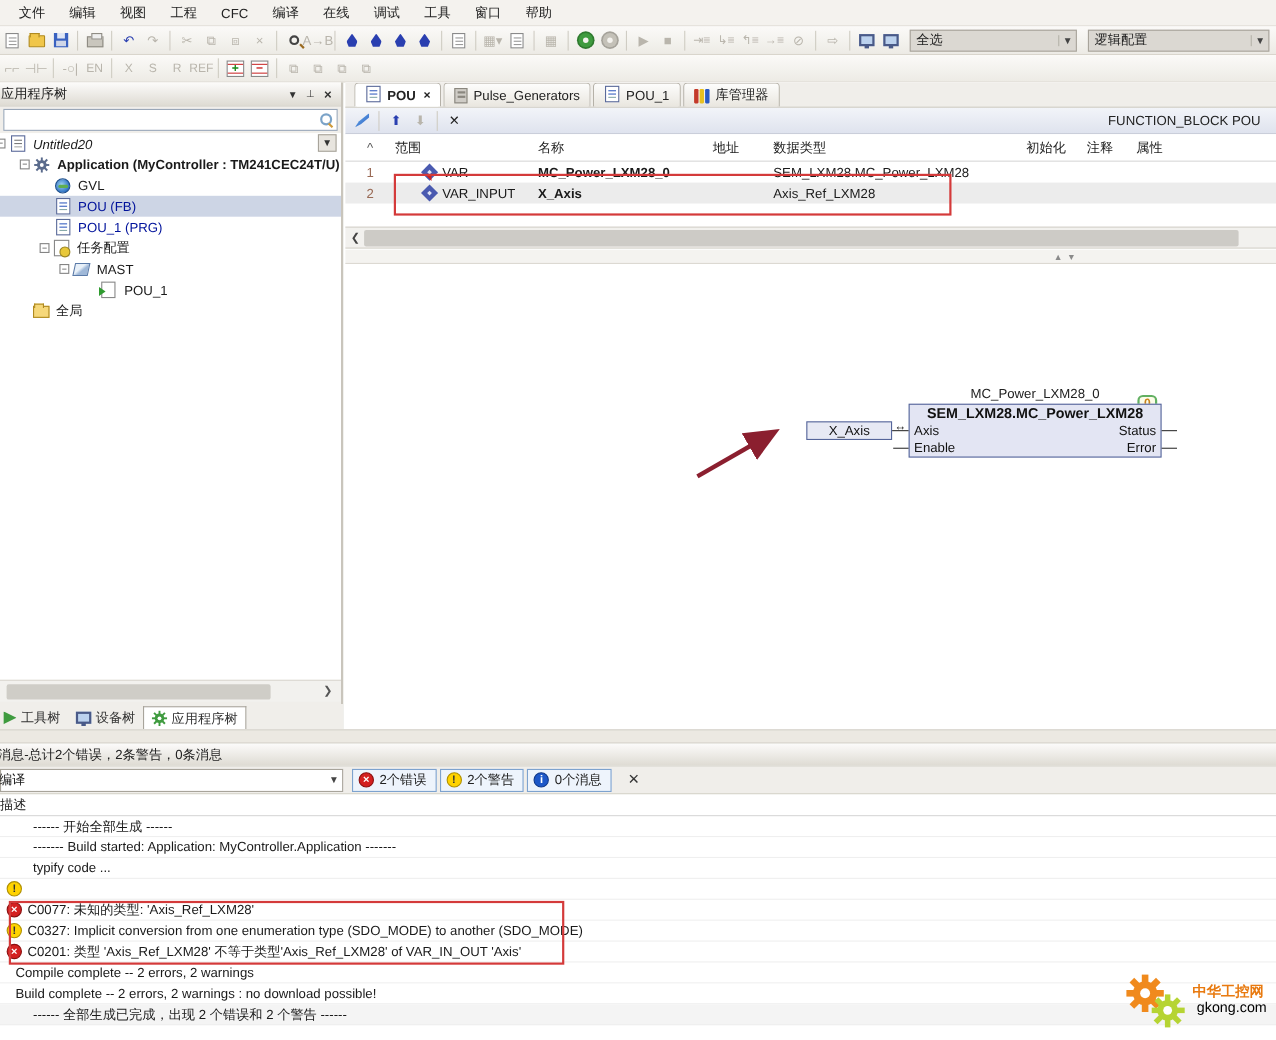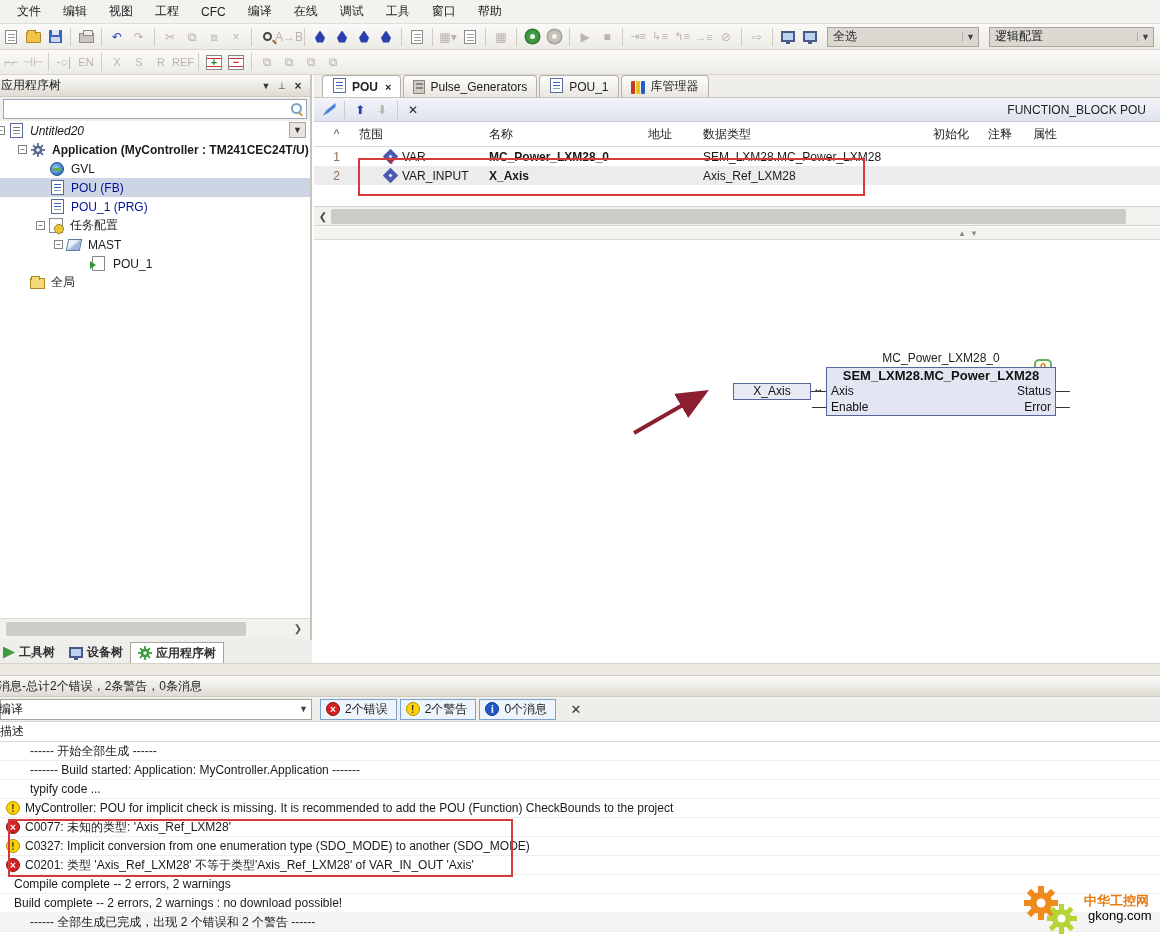--- a/index.html
+++ b/index.html
@@ -73,21 +73,21 @@
   .ic-folder { width:15px; height:11px; background:#f6d87a; border:1px solid #b08a20; margin-top:3px; }
   .ic-folder::before { content:""; position:absolute; left:0; top:-3px; width:7px; height:3px; background:#f6d87a; border:1px solid #b08a20; border-bottom:none; }
   .ic-task { width:14px; height:15px; border:1px solid #888; background:#fff; }
   .ic-task::after { content:""; position:absolute; right:-2px; bottom:-2px; width:8px; height:8px; border-radius:50%; background:#e8c83a; border:1px solid #9a8420; }
   .ic-mast { width:14px; height:12px; margin-top:2px; background:linear-gradient(135deg,#e8f0f8 40%,#9fb8d8 60%); border:1px solid #5a7aa8; transform:skewX(-12deg); }
   .ic-poucall { width:13px; height:15px; border:1px solid #888; background:#fff; }
   .ic-poucall::after { content:""; position:absolute; left:-3px; top:4px; width:0; height:0; border-left:6px solid #2f9b2f; border-top:4px solid transparent; border-bottom:4px solid transparent; }
   .hscroll { position:absolute; left:0; top:543px; width:310px; height:20px; background:#f2f1ee; border-top:1px solid #dcd9d2; }
   .hthumb { position:absolute; left:6px; top:3px; width:240px; height:14px; background:#cfcdc7; border-radius:2px; }
   .harr { position:absolute; right:4px; top:3px; width:16px; height:14px; color:#555; font-size:10px; text-align:center; line-height:14px; }
-  .ptabs { position:absolute; left:0; top:565px; width:312px; height:23px; display:flex; align-items:flex-end; background:#f0eeea;font-weight:bold; }
+  .ptabs { position:absolute; left:0; top:565px; width:312px; height:23px; display:flex; align-items:flex-end; background:#f0eeea; }
   .ptab { height:21px; display:flex; align-items:center; padding:0 7px; color:#333; white-space:nowrap; }
   .ptab.on { background:#fff; border:1px solid #a8a49b; border-bottom:none; }
   .ptab .ti { margin-right:4px; }
   .ic-mon { width:14px; height:11px; border:2px solid #4a5a88; background:#bcd2ee; position:relative; display:inline-block; }
   .ic-mon::after { content:""; position:absolute; left:3px; bottom:-4px; width:4px; height:3px; background:#4a5a88; }
   .ic-tool { width:12px; height:12px; background:#3f9b3f; clip-path:polygon(0 0,100% 50%,0 100%); display:inline-block; margin-left:-4px; }
 
   
   .right-area { position:absolute; left:314px; top:75px; width:846px; height:588px; background:#fff; }
   .tabbar { position:absolute; left:0; top:0; width:846px; height:23px; background:#f0eeea; display:flex; align-items:flex-end; padding-left:8px; border-bottom:1px solid #c9c5bc; }
@@ -565,21 +565,20 @@
   <div class="mrow">
       <span class="pad"></span>
       <span class="txt">------- Build started: Application: MyController.Application -------</span>
     </div>
   <div class="mrow">
       <span class="pad"></span>
       <span class="txt">typify code ...</span>
     </div>
   <div class="mrow">
       <span class="sev warn">!</span>
-      <span class="txt">MyController: POU for implicit check is missing. It is recommended to add the POU (Function) CheckBounds to the project</span>
     </div>
   <div class="mrow">
       <span class="sev err">×</span>
       <span class="txt">C0077:  未知的类型: 'Axis_Ref_LXM28'</span>
     </div>
   <div class="mrow">
       <span class="sev warn">!</span>
       <span class="txt">C0327:  Implicit conversion from one enumeration type (SDO_MODE) to another (SDO_MODE)</span>
     </div>
   <div class="mrow">

